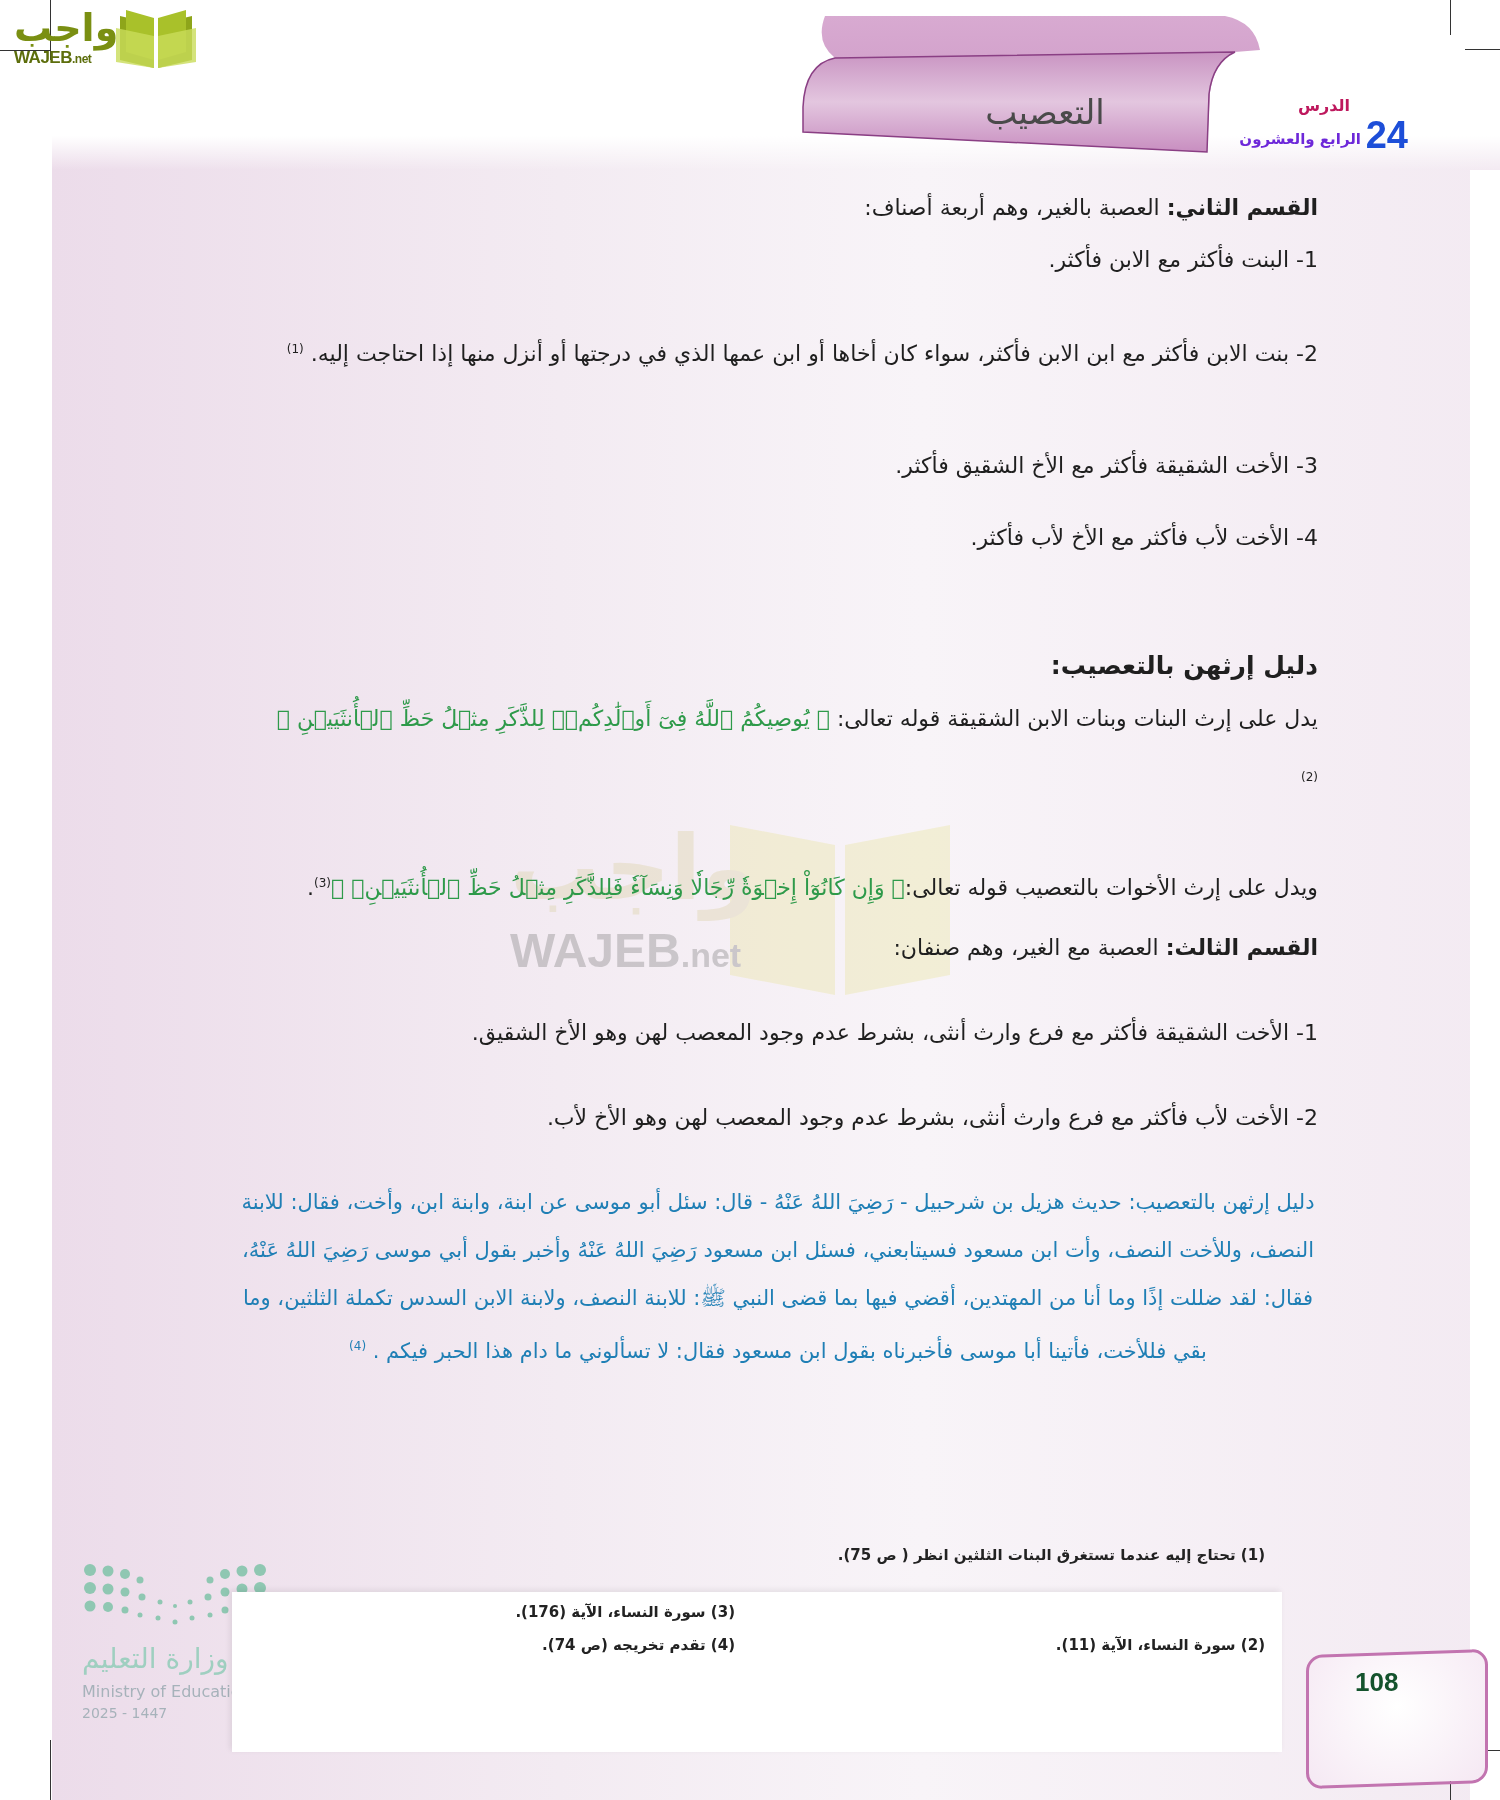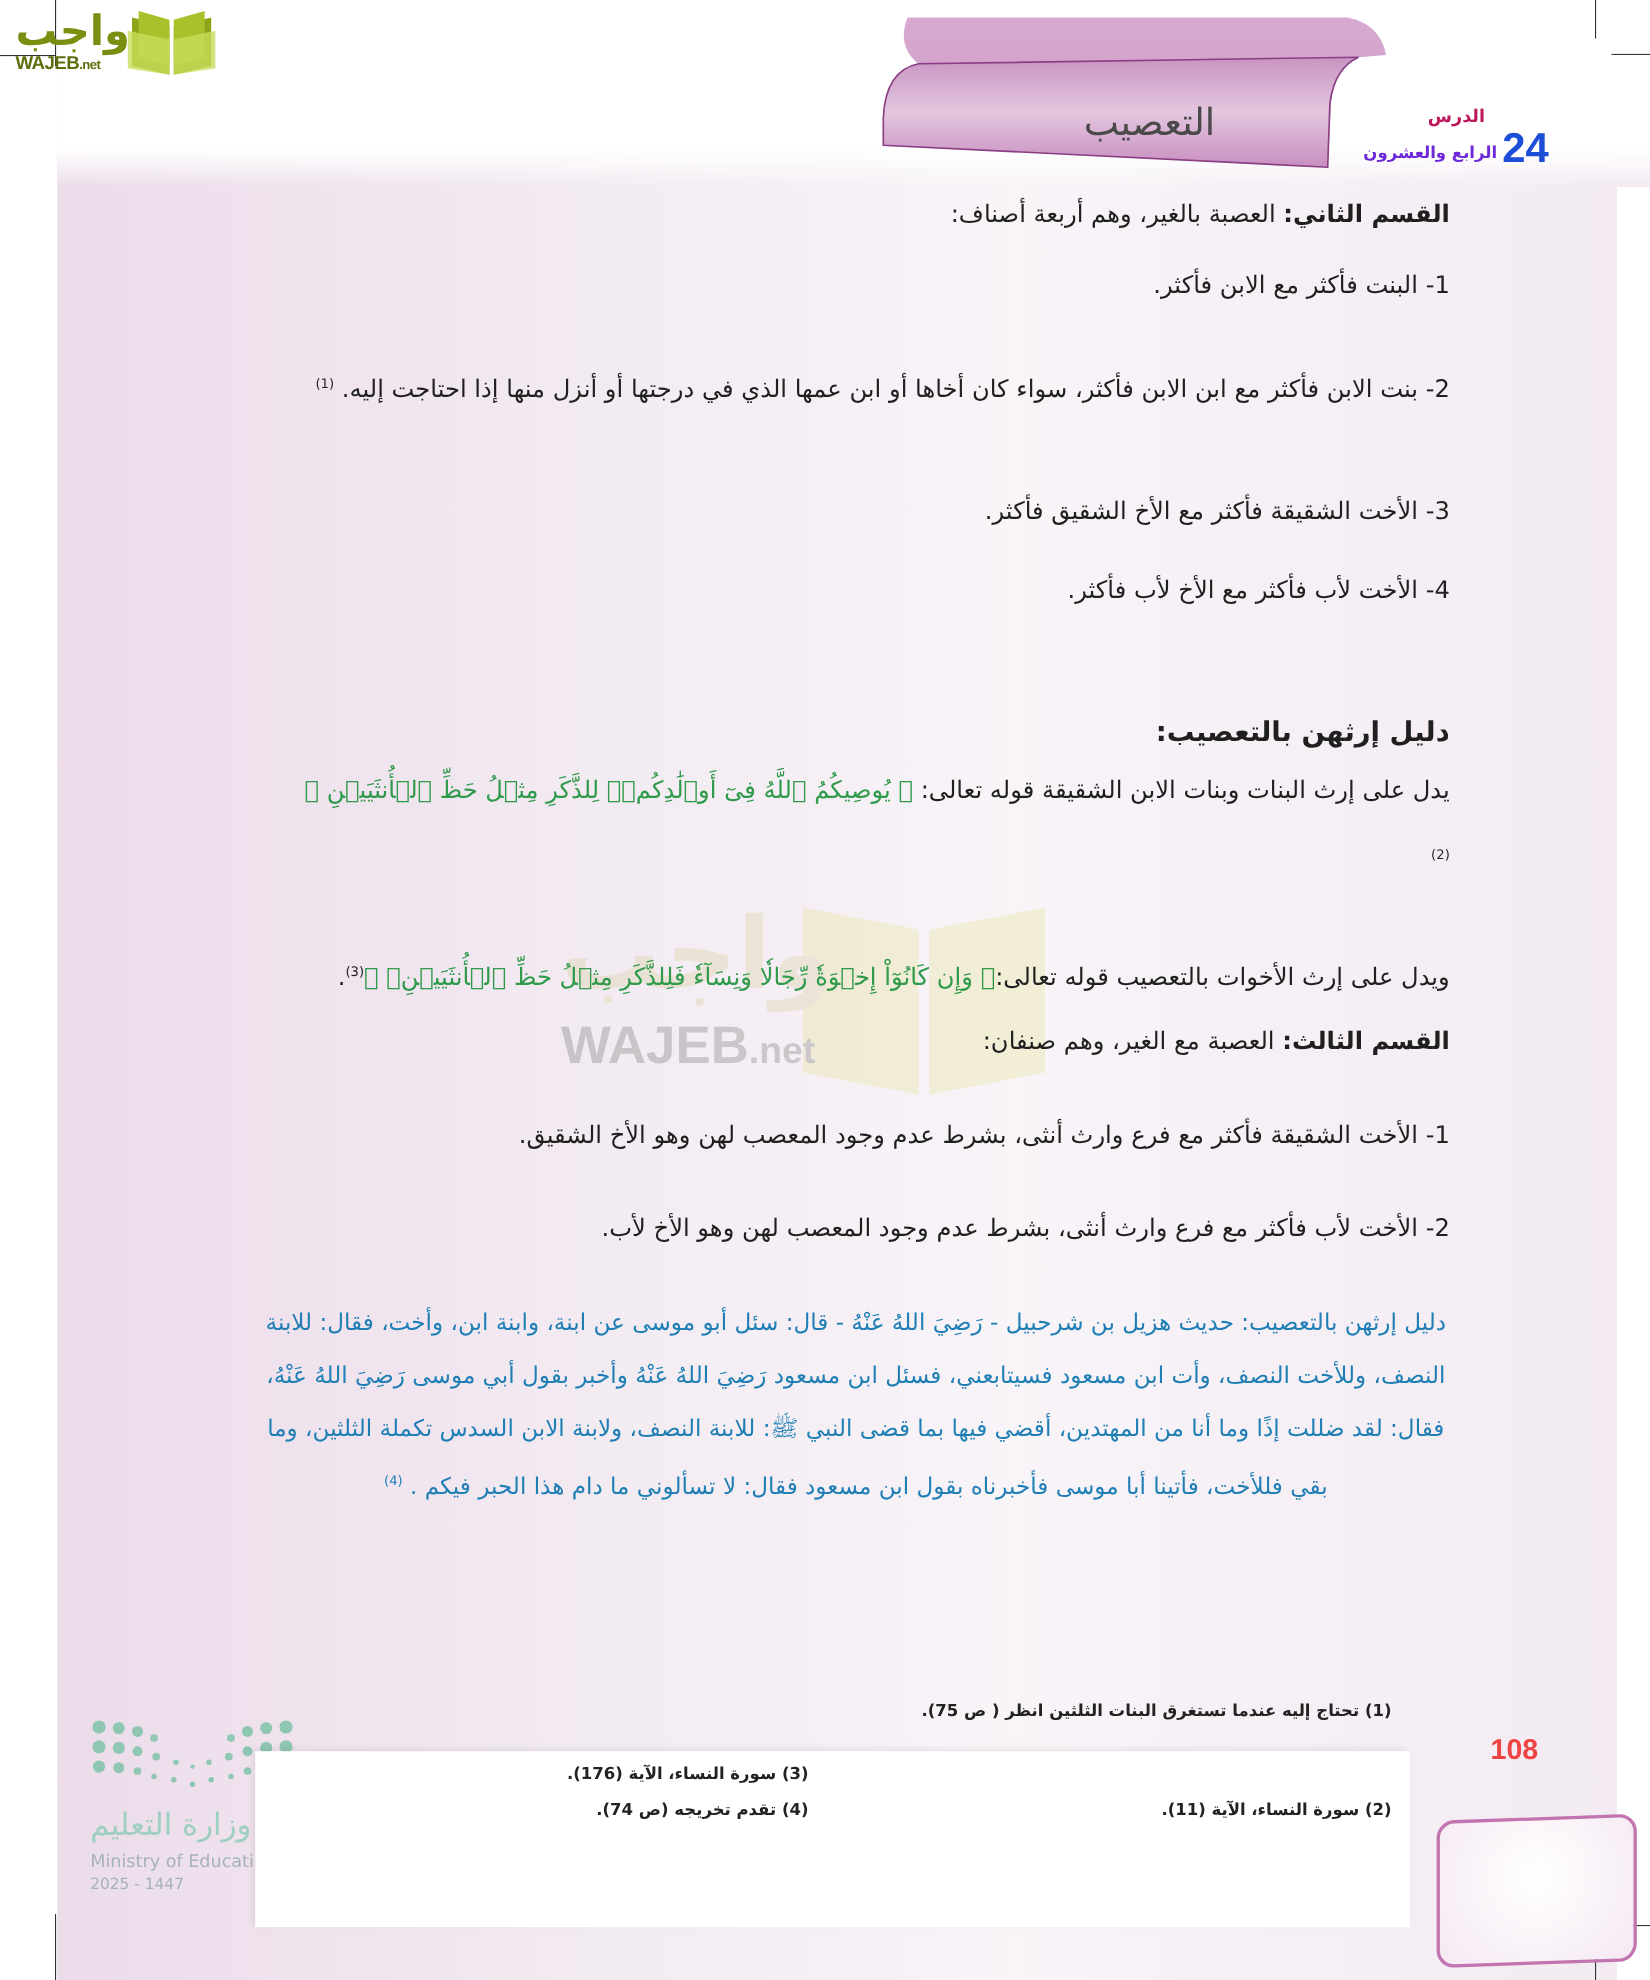--- a/index.html
+++ b/index.html
@@ -31,21 +31,21 @@
   sup{font-size:12px;}
   .heading{font-weight:bold;font-size:25px;}
   .watermark{position:absolute;left:510px;top:815px;width:470px;height:180px;opacity:0.35;pointer-events:none;}
   .wm-en{position:absolute;left:0;top:108px;font:bold 48px "Liberation Sans",sans-serif;color:#7d7d7d;}
   .wm-en span{font-size:34px;}
   
   .fn-box{position:absolute;left:232px;top:1592px;width:1050px;height:160px;background:#ffffff;box-shadow:-2px -2px 6px rgba(0,0,0,0.08);}
   .fn{position:absolute;font:bold 15px "DejaVu Sans",sans-serif;color:#222;direction:rtl;text-align:right;white-space:nowrap;}
   .pageno-box{position:absolute;left:1306px;top:1652px;width:176px;height:128px;border:3px solid #c274b0;border-radius:16px;
     background:radial-gradient(circle at 50% 40%,#ffffff 0%,#f5e8f3 100%);transform:skewY(-2deg);}
-  .pageno{position:absolute;left:1355px;top:1575px;font:bold 26px "Liberation Sans",sans-serif;color:#ef4444;}
+  .pageno{position:absolute;left:1355px;top:1667px;font:bold 26px "Liberation Sans",sans-serif;color:#14532d;}
   
   .ministry{position:absolute;left:80px;top:1562px;width:190px;height:170px;}
   .min-ar{position:absolute;left:2px;top:80px;font:28px "DejaVu Sans",sans-serif;color:#9fcfc0;direction:rtl;}
   .min-en{position:absolute;left:2px;top:120px;font:16px "DejaVu Sans",sans-serif;color:#a6b2ba;white-space:nowrap;}
   .min-yr{position:absolute;left:2px;top:143px;font:14px "DejaVu Sans",sans-serif;color:#a6b2ba;}
 </style>
 </head>
 <body>
 
 <div class="page-bg"></div>
@@ -99,21 +99,21 @@
 <div class="watermark">
   <svg width="260" height="180" viewBox="0 0 260 180" style="position:absolute;left:200px;top:0;">
     <path d="M20 10 L125 30 L125 180 L20 160 Z" fill="#e8e39a"></path>
     <path d="M240 10 L135 30 L135 180 L240 160 Z" fill="#e8e39a"></path>
   </svg>
   <div style="position:absolute;left:0;top:0;font:bold 90px 'DejaVu Sans',sans-serif;color:#d9cfa0;direction:rtl;">واجب</div>
   <div class="wm-en"><span style="font-size:48px;">WAJEB</span><span>.net</span></div>
 </div>
 
 <div class="content" style="top:0;height:1500px;">
-  <div class="p" style="top:168px;">
+  <div class="p" style="top:180px;">
     <span class="bold">القسم الثاني:</span><span> العصبة بالغير، وهم أربعة أصناف:</span>
   </div>
   <div class="p" style="top:232px;">1- البنت فأكثر مع الابن فأكثر.</div>
   <div class="p" style="top:320px;line-height:58px;">
     <span>2- بنت الابن فأكثر مع ابن الابن فأكثر، سواء كان أخاها أو ابن عمها الذي في درجتها أو أنزل منها إذا احتاجت إليه.</span> <sup>(1)</sup>
   </div>
   <div class="p" style="top:438px;">3- الأخت الشقيقة فأكثر مع الأخ الشقيق فأكثر.</div>
   <div class="p" style="top:510px;">4- الأخت لأب فأكثر مع الأخ لأب فأكثر.</div>
 
   <div class="p heading" style="top:638px;">دليل إرثهن بالتعصيب:</div>

